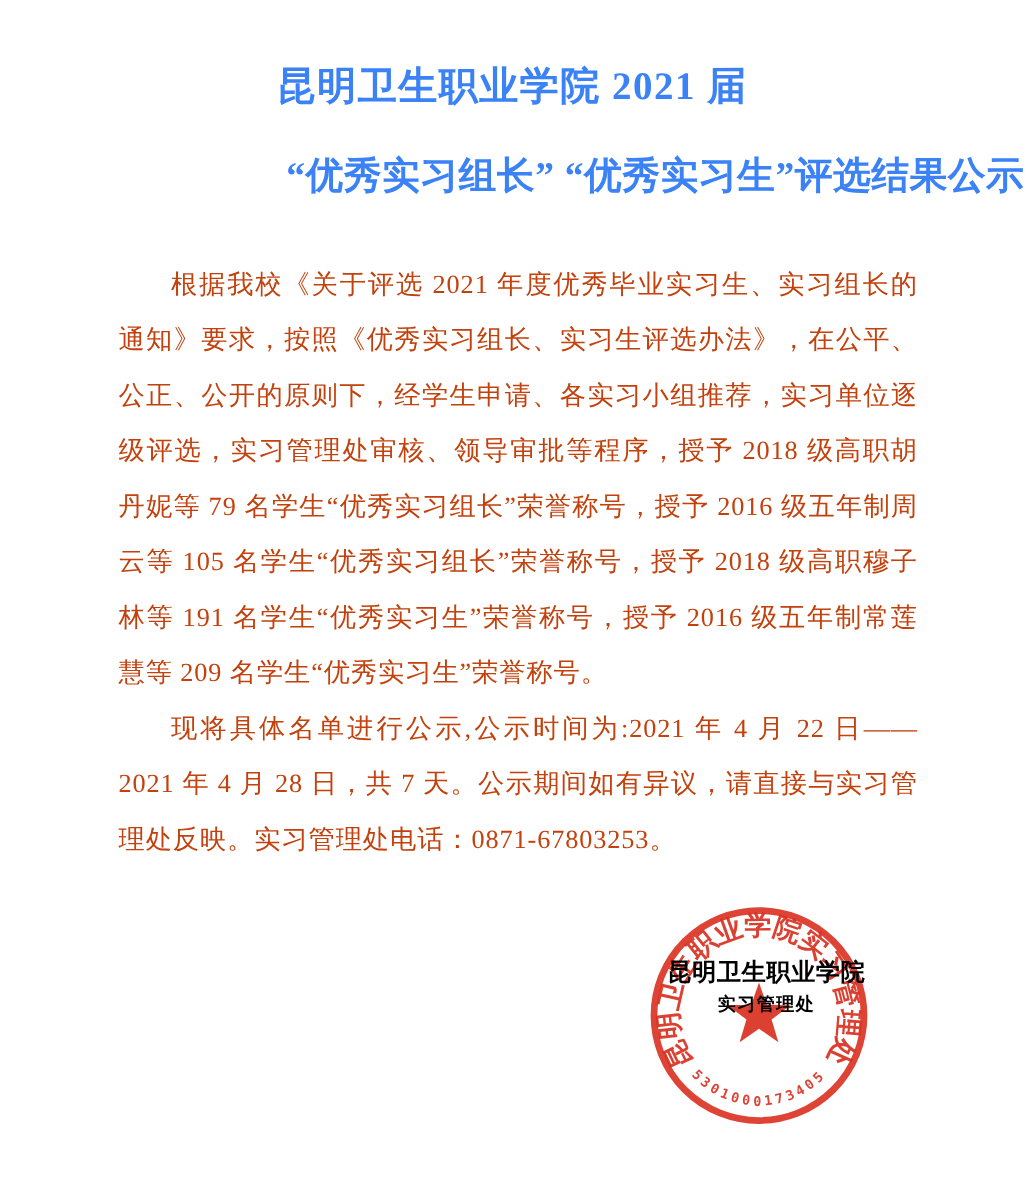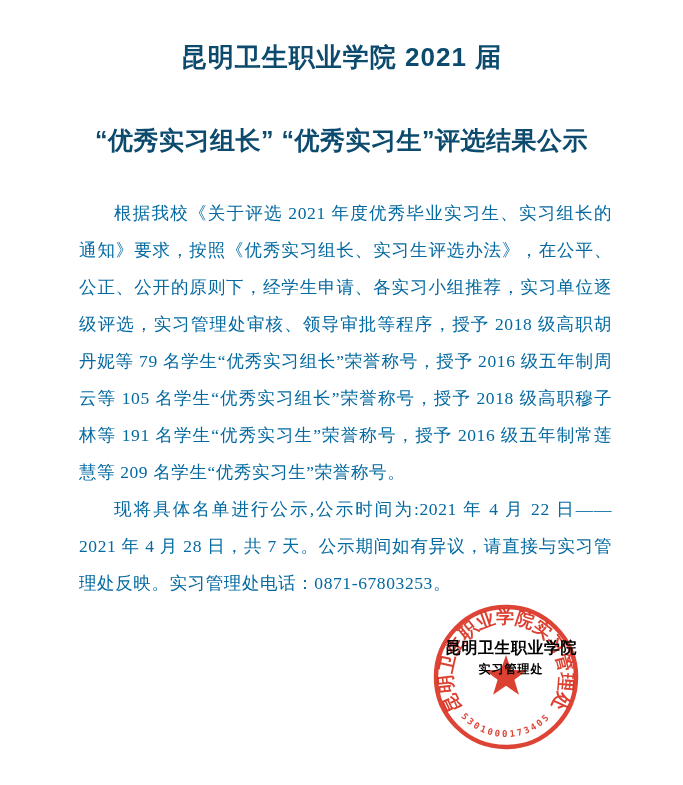--- a/index.html
+++ b/index.html
@@ -12,33 +12,33 @@
     position: relative;
     width: 683px;
     height: 785px;
     background: #ffffff;
     overflow: hidden;
     padding-top: 40px;
   }
   .title-line {
     text-align: center;
     font-weight: bold;
-    color: #0c4a6e;
-    font-family: Liberation Sans, sans-serif;
+    color: #3b82f6;
+    font-family: Liberation Serif, serif;
   }
   .title-1 { font-size: 26px; letter-spacing: 1px; }
-  .title-2 { font-size: 25px; margin-top: 49px; letter-spacing: 0.5px; }
+  .title-2 { font-size: 25px; margin-top: 25px; letter-spacing: 0.5px; text-align: right; }
   .body-text {
     margin: 38px 71px 0 79px;
     width: 533px;
     font-size: 17.5px;
     line-height: 37px;
     letter-spacing: 0.6px;
     text-align: justify;
-    color: #0369a1;
+    color: #c2410c;
   }
   .body-text p { text-indent: 2em; }
   
   .seal-wrap {
     position: absolute;
     left: 426px;
     top: 597px;
     width: 170px;
     height: 170px;
   }

